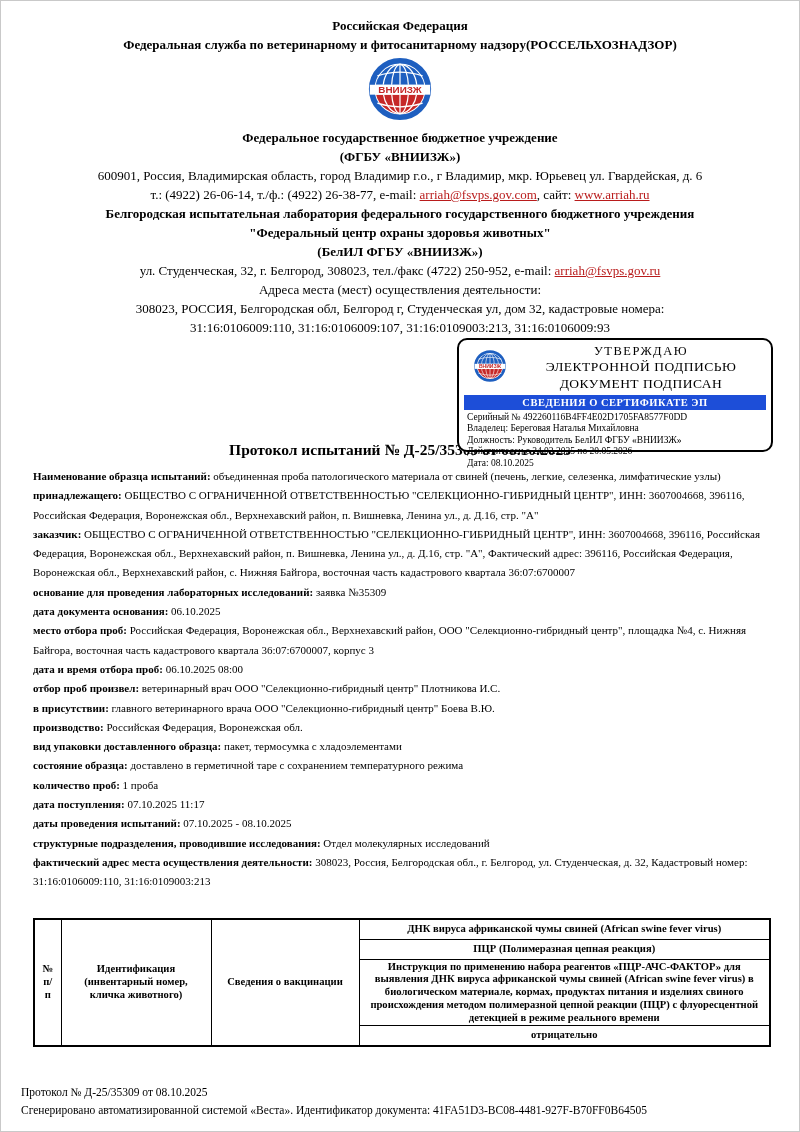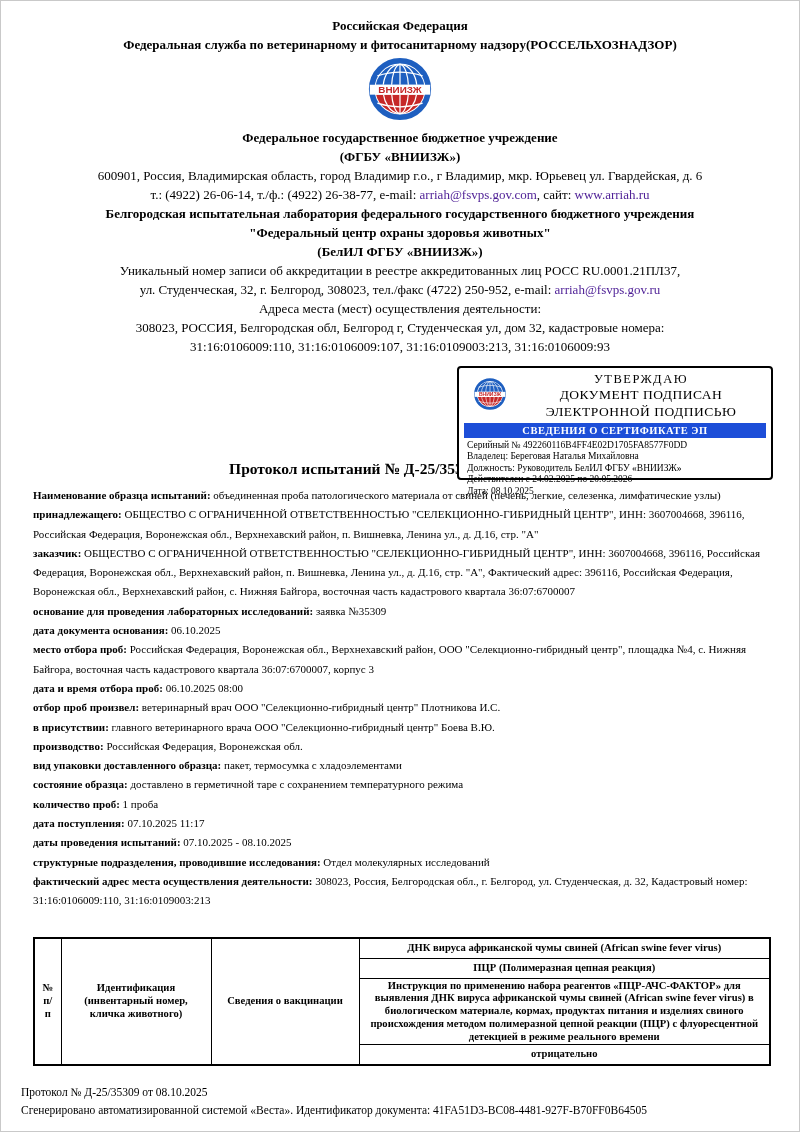--- a/index.html
+++ b/index.html
@@ -6,25 +6,25 @@
   .page{
     position:relative;width:800px;height:1132px;background:#fff;
     font-family:"Liberation Serif",serif;color:#000;overflow:hidden;
     box-sizing:border-box;border:1px solid #c9c9c9;
   }
   
   .hdr{padding-top:15px;}
   .hl{margin:0;text-align:center;font-size:13px;line-height:19px;}
   .b{font-weight:bold;}
   .logo-wrap{text-align:center;height:66px;margin:2px 0 6px 0;}
-  a.lnk{color:#4c1d95;cursor:pointer;}
+  a.lnk{color:#b91c1c;text-decoration:underline;cursor:pointer;}
   
   .stamp{
-    position:absolute;left:456px;top:365px;width:316px;height:114px;
-    border:2.5px solid #000;border-radius:4px;background:#fff;box-sizing:border-box;
+    position:absolute;left:456px;top:337px;width:316px;height:114px;
+    border:2.5px solid #000;border-radius:10px;background:#fff;box-sizing:border-box;
   }
   .stamp-top{display:flex;align-items:center;padding:4px 4px 0 6px;}
   .stamp-logo{flex:0 0 auto;}
   .stamp-head{flex:1;text-align:center;}
   .stamp-approve{font-size:12.5px;letter-spacing:1.5px;line-height:15px;}
   .stamp-signed{font-size:13.5px;letter-spacing:.5px;line-height:16.5px;}
   .stamp-band{
     margin:3px 5px 2px 5px;background:#1d4ed8;color:#fff;text-align:center;
     font-size:10.5px;font-weight:bold;line-height:15px;letter-spacing:.5px;
   }
@@ -92,38 +92,37 @@
         </svg>
     </div>
 
     <p class="hl b">Федеральное государственное бюджетное учреждение</p>
     <p class="hl b">(ФГБУ «ВНИИЗЖ»)</p>
     <p class="hl">600901, Россия, Владимирская область, город Владимир г.о., г Владимир, мкр. Юрьевец ул. Гвардейская, д. 6</p>
     <p class="hl"><span>т.: (4922) 26-06-14, т./ф.: (4922) 26-38-77, e-mail: </span><a class="lnk">arriah@fsvps.gov.com</a><span>, сайт: </span><a class="lnk">www.arriah.ru</a></p>
     <p class="hl b">Белгородская испытательная лаборатория федерального государственного бюджетного учреждения</p>
     <p class="hl b">"Федеральный центр охраны здоровья животных"</p>
     <p class="hl b">(БелИЛ ФГБУ «ВНИИЗЖ»)</p>
-    <p class="hl">Уникальный номер записи об аккредитации в реестре аккредитованных лиц РОСС RU.0001.21ПЛ37,</p>
     <p class="hl"><span>ул. Студенческая, 32, г. Белгород, 308023, тел./факс (4722) 250-952, e-mail: </span><a class="lnk">arriah@fsvps.gov.ru</a></p>
     <p class="hl">Адреса места (мест) осуществления деятельности:</p>
     <p class="hl">308023, РОССИЯ, Белгородская обл, Белгород г, Студенческая ул, дом 32, кадастровые номера:</p>
     <p class="hl">31:16:0106009:110, 31:16:0106009:107, 31:16:0109003:213, 31:16:0106009:93</p>
   </div>
 
   <div class="stamp">
     <div class="stamp-top">
       <div class="stamp-logo">
         <svg width="50" height="36" viewBox="0 0 104 70">
             <use href="#globe"></use>
           </svg>
       </div>
       <div class="stamp-head">
         <div class="stamp-approve">УТВЕРЖДАЮ</div>
+        <div class="stamp-signed">ЭЛЕКТРОННОЙ ПОДПИСЬЮ</div>
         <div class="stamp-signed">ДОКУМЕНТ ПОДПИСАН</div>
-        <div class="stamp-signed">ЭЛЕКТРОННОЙ ПОДПИСЬЮ</div>
       </div>
     </div>
     <div class="stamp-band">СВЕДЕНИЯ О СЕРТИФИКАТЕ ЭП</div>
     <div class="stamp-details">
       <p>Серийный № 492260116B4FF4E02D1705FA8577F0DD</p>
       <p>Владелец: Береговая Наталья Михайловна</p>
       <p>Должность: Руководитель БелИЛ ФГБУ «ВНИИЗЖ»</p>
       <p>Действителен с 24.02.2025 по 20.05.2026</p>
       <p>Дата: 08.10.2025</p>
     </div>

